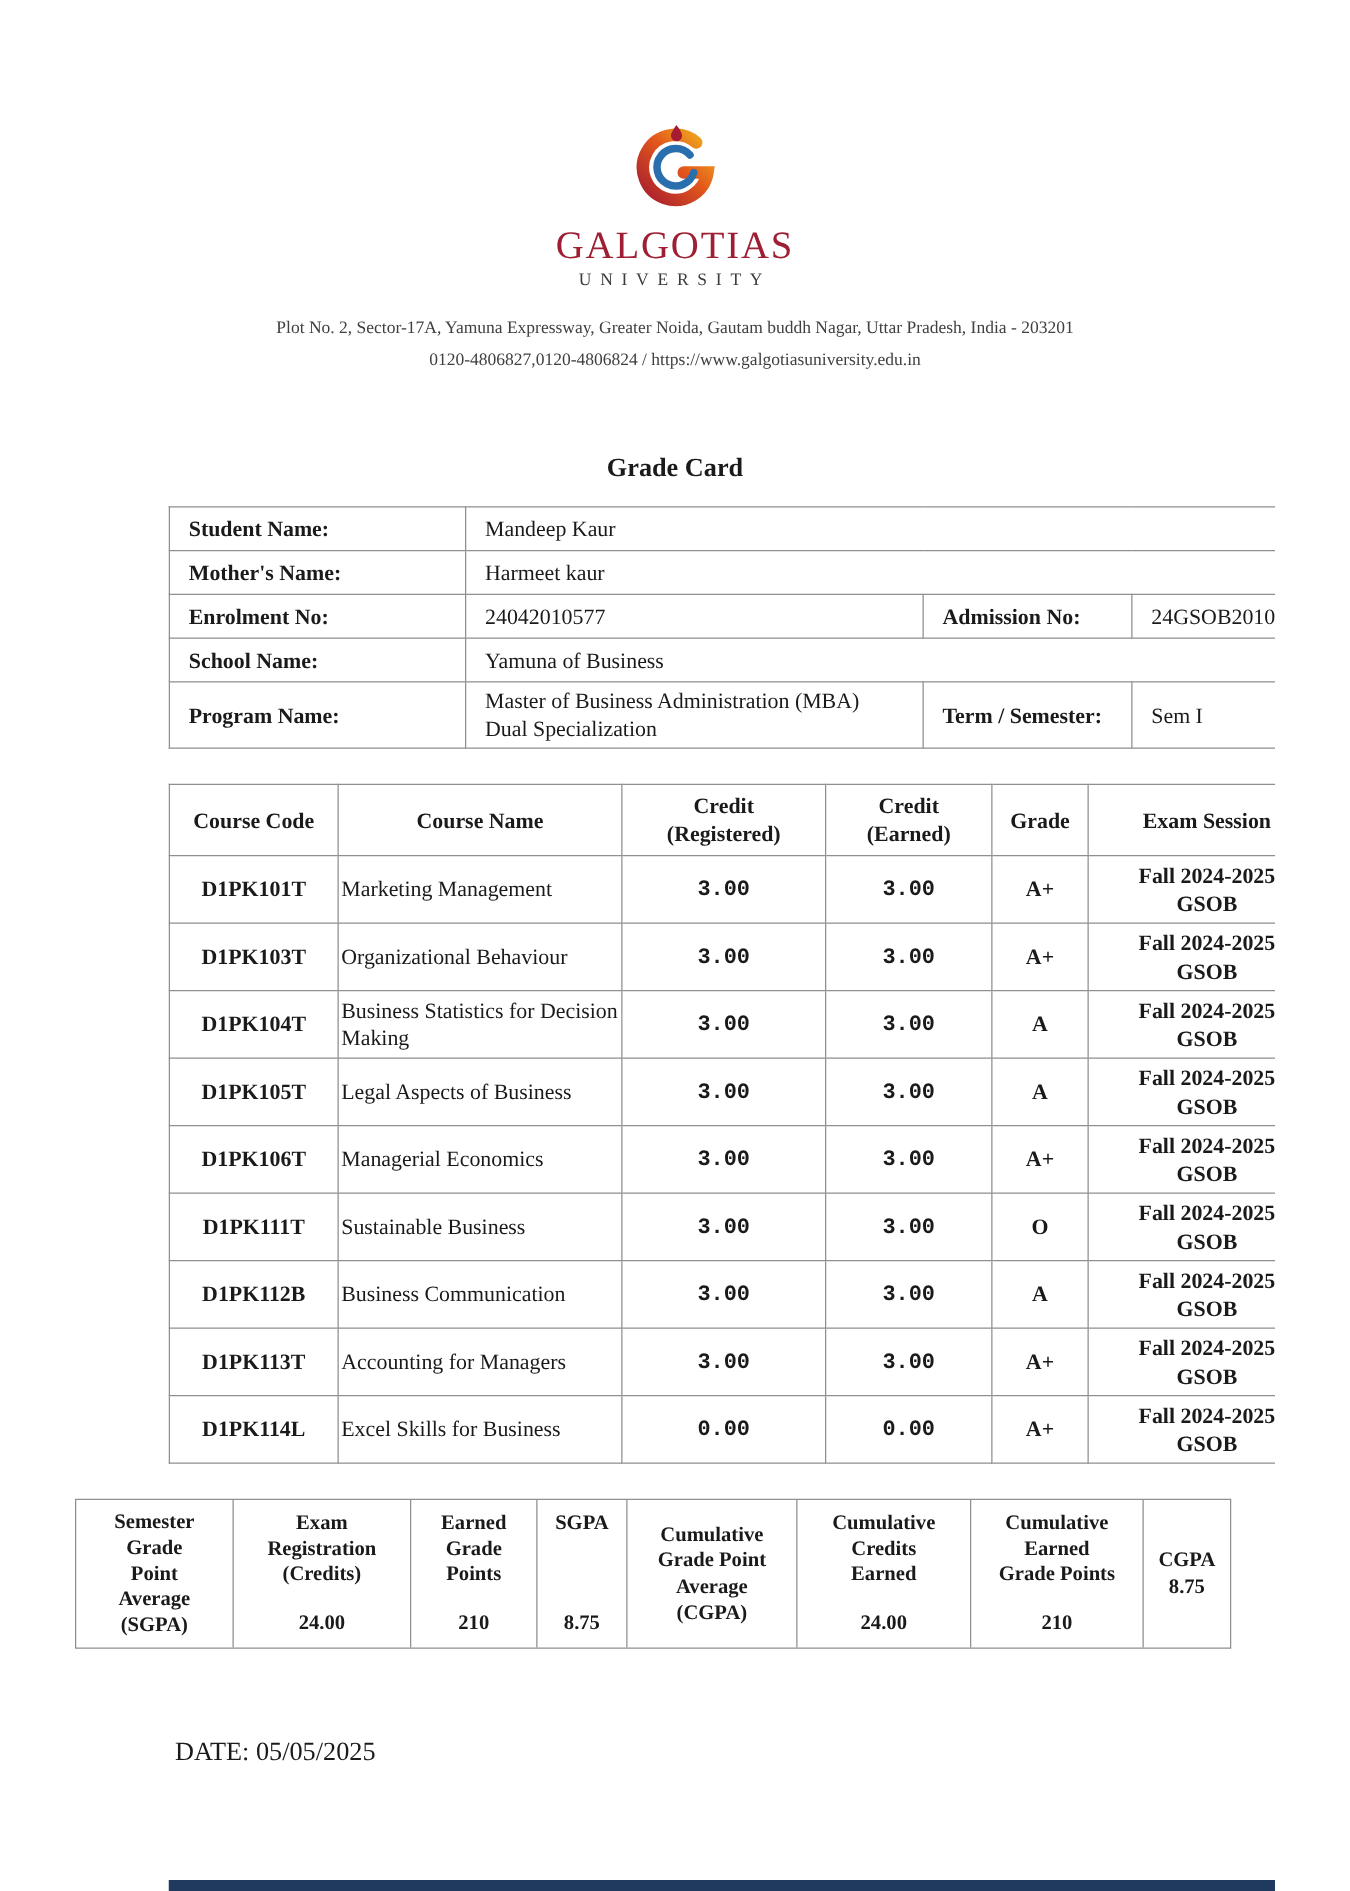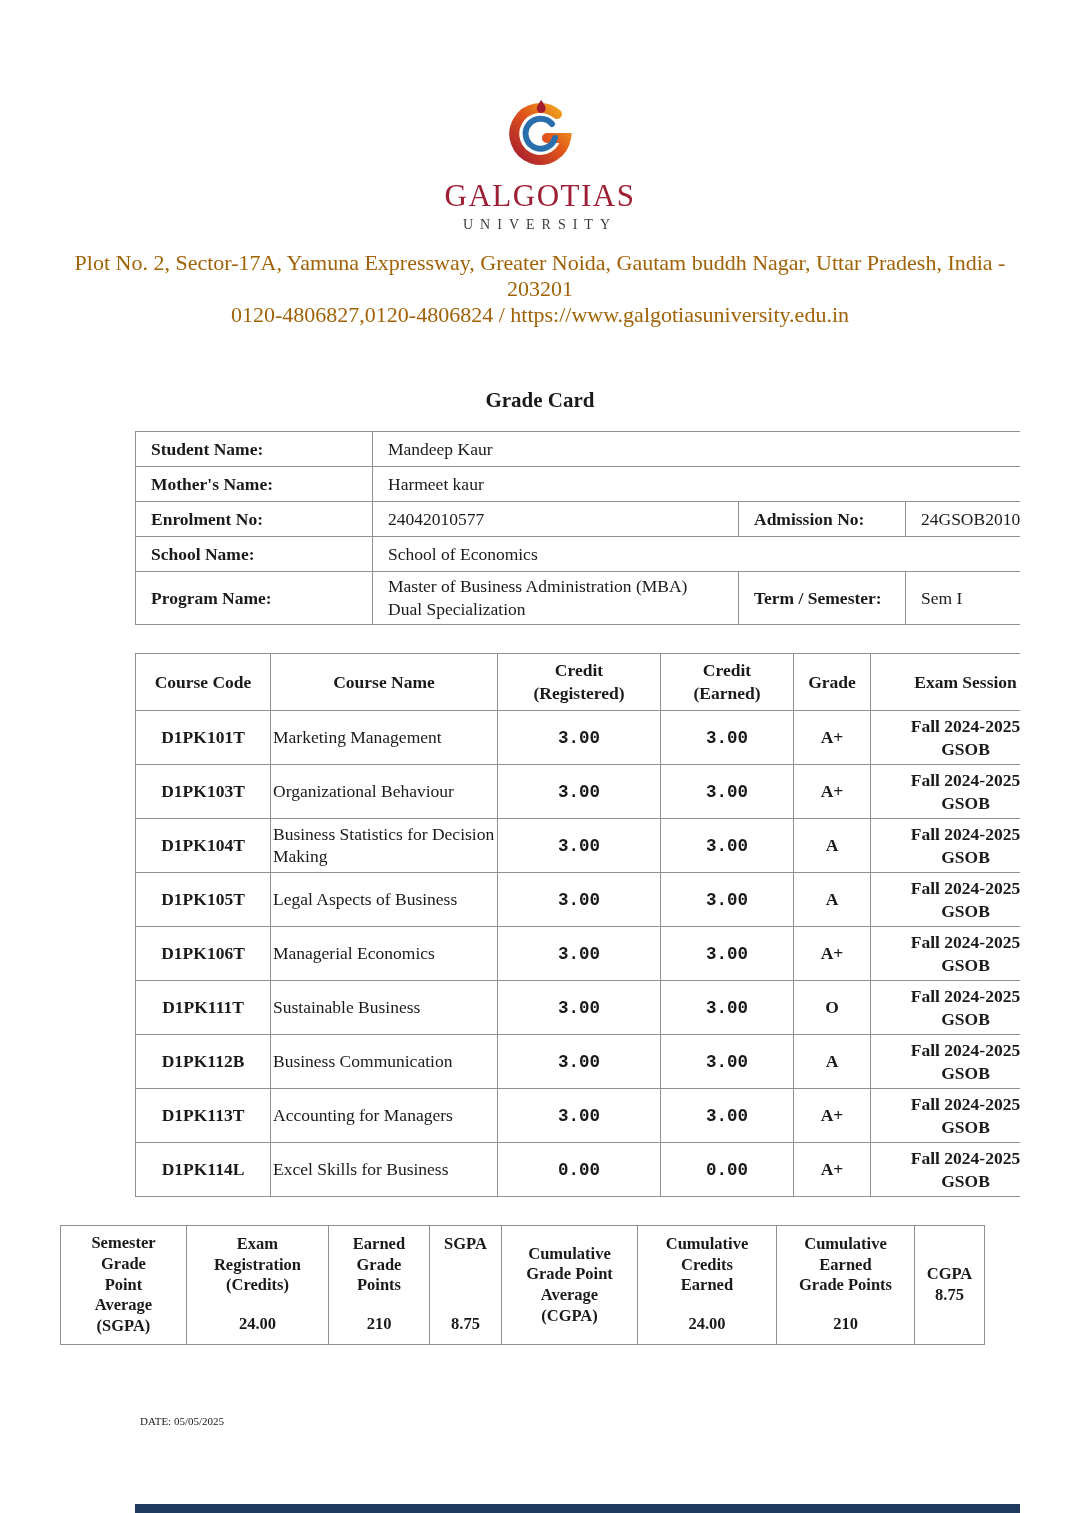--- a/index.html
+++ b/index.html
@@ -24,23 +24,23 @@
     color: var(--brand, #9e1e33);
   }
   .uni-sub {
     margin-top: 3px;
     font-size: 14px;
     letter-spacing: 7px;
     color: #3b3b3b;
   }
   .addr {
     margin-top: 0;
-    font-size: 22px;
+    font-size: 14px;
     line-height: 26px;
-    color: #a16207;
+    color: #404040;
   }
   .addr.first { margin-top: 17px; }
 
   
   .title {
     margin: 60px 0 0 0;
     text-align: center;
     font-size: 21px;
     font-weight: bold;
   }
@@ -117,21 +117,21 @@
   .w1 { flex: 0 0 125px; }
   .w2 { flex: 0 0 142px; }
   .w3 { flex: 0 0 101px; }
   .w4 { flex: 0 0 72px; }
   .w5 { flex: 0 0 136px; }
   .w6 { flex: 0 0 139px; }
   .w7 { flex: 0 0 138px; }
   .w8 { flex: 1 1 auto; justify-content: center; }
 
   
-  .date { margin: 70px 0 0 80px; font-size: 11px; }
+  .date { margin: 70px 0 0 80px; font-size: 21px; }
   .footer-bar {
     position: absolute;
     left: 75px;
     bottom: 0;
     width: 925px;
     height: 9px;
     background: var(--footer, #20395e);
   }
 </style>
 </head>
@@ -179,21 +179,21 @@
         <td colspan="3">Harmeet kaur</td>
       </tr>
       <tr>
         <td class="lbl">Enrolment No:</td>
         <td>24042010577</td>
         <td class="lbl">Admission No:</td>
         <td>24GSOB2010506</td>
       </tr>
       <tr>
         <td class="lbl">School Name:</td>
-        <td colspan="3">School of Economics</td>
+        <td colspan="3">Yamuna of Business</td>
       </tr>
       <tr class="program">
         <td class="lbl">Program Name:</td>
         <td class="pre">Master of Business Administration (MBA)
 Dual Specialization</td>
         <td class="lbl">Term / Semester:</td>
         <td>Sem I</td>
       </tr>
     </tbody>
   </table>

